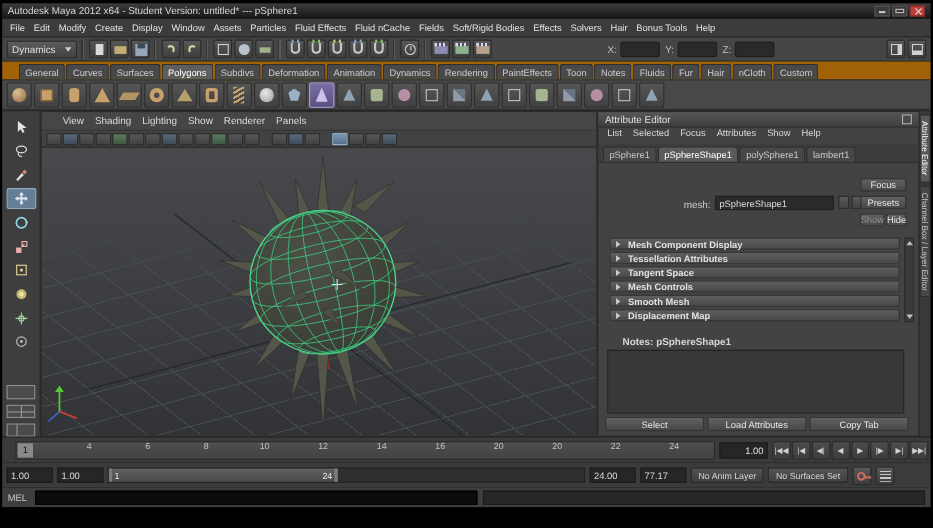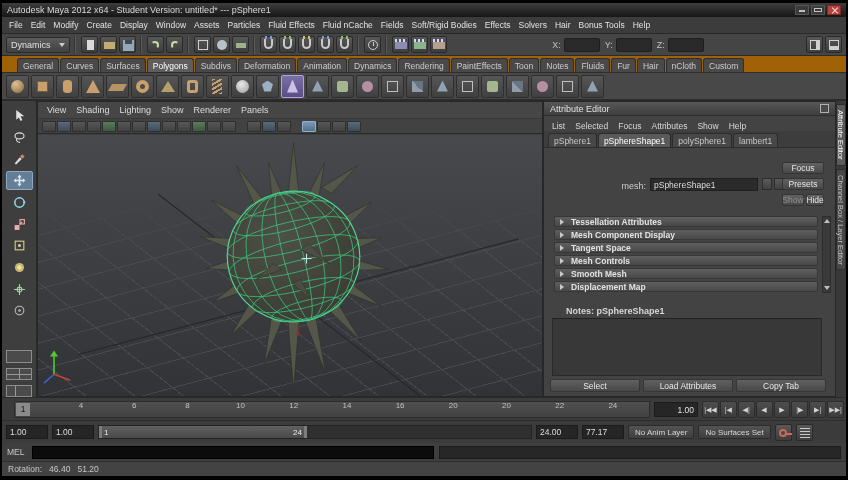--- a/index.html
+++ b/index.html
@@ -87,21 +87,21 @@
   .tool{width:27px;height:22px;display:flex;align-items:center;justify-content:center;border-radius:2px}
   .tool.active{background:#647e96;border:1px solid #8fa8c0}
   .tool-gap{height:26px}
   .laybtn{width:26px;height:14px;border:1px solid #8d8d8d;background:#4b4b4b;position:relative;margin-top:2px}
   .laybtn.four::before{content:"";position:absolute;left:50%;top:0;bottom:0;width:1px;background:#999}
   .laybtn.four::after{content:"";position:absolute;top:50%;left:0;right:0;height:1px;background:#999}
   .laybtn.split::before{content:"";position:absolute;left:35%;top:0;bottom:0;width:1px;background:#999}
 
   
   .viewport{position:absolute;left:37px;top:101px;width:506px;height:296px;background:#3f3f3f;border:1px solid #272727}
-  .vp-menus{height:16px;display:flex;gap:2px;padding:0 5px;align-items:center;background:#464646}
+  .vp-menus{height:16px;display:flex;gap:2px;padding:0 15px;align-items:center;background:#464646}
   .vp-menus>span{padding:0 4px;font-size:9px;color:#dcdcdc}
   .vp-icons{height:16px;background:#424242;border-top:1px solid #383838;border-bottom:1px solid #2a2a2a;display:flex;align-items:center;gap:1px;padding:0 4px}
   .vpi{width:14px;height:11px;background:linear-gradient(#585858,#414141);border:1px solid #2f2f2f;border-radius:1px;flex:0 0 auto}
   .vpi.b{background:linear-gradient(#5a6a7c,#3e4a58)}
   .vpi.g{background:linear-gradient(#5a7c5e,#3e5842)}
   .vpi.sel{background:linear-gradient(#7c98b4,#53708c);border-color:#8fb0cc}
   .vpi-gap{width:9px}
   .scene{position:absolute;left:0;right:0;top:33px;bottom:0;background:linear-gradient(180deg,#47494d,#313337);overflow:hidden}
   .grid{position:absolute;left:0;right:0;top:58px;bottom:0;
     background:
@@ -109,21 +109,21 @@
       repeating-linear-gradient(38deg,transparent 0 29px,#4c5055 29px 30px);
     opacity:.75;
     -webkit-mask-image:linear-gradient(180deg,transparent,#000 28%);
     mask-image:linear-gradient(180deg,transparent,#000 28%)}
   .scene-svg{position:absolute;inset:0;width:100%;height:100%}
 
   
   .ae{position:absolute;left:543px;top:101px;width:293px;height:296px;background:#434343;border:1px solid #272727;font-size:9px}
   .ae-header{height:14px;background:linear-gradient(#575757,#3e3e3e);border-bottom:1px solid #2e2e2e;display:flex;align-items:center;padding:0 6px;color:#e0e0e0}
   .ae-float{margin-left:auto;width:9px;height:9px;border:1px solid #b0b0b0;background:#4a4a4a}
-  .ae-menus{height:15px;display:flex;gap:2px;padding:0 4px;align-items:flex-end}
+  .ae-menus{height:15px;display:flex;gap:2px;padding:0 4px;align-items:flex-start}
   .ae-menus>span{padding:0 4px;color:#d8d8d8;font-size:8.5px}
   .ae-tabs{height:17px;display:flex;gap:1px;padding:0 4px;align-items:flex-end;background:#3d3d3d;border-bottom:1px solid #2c2c2c}
   .ae-tabs>span{padding:2px 5px 1px;font-size:8.5px;color:#c8c8c8;background:#474747;border:1px solid #2c2c2c;border-bottom:none;border-radius:3px 3px 0 0;white-space:nowrap}
   .ae-tabs>span.active{background:#5a5a5a;color:#ffffff}
   .ae-body{position:absolute;left:0;right:0;top:48px;bottom:0}
   .ae-mesh-label{position:absolute;left:56px;top:31px;width:46px;text-align:right;color:#cccccc}
   .ae-mesh-field{position:absolute;left:106px;top:28px;width:108px;height:13px;background:#2b2b2b;border:1px solid #1f1f1f;color:#dcdcdc;display:flex;align-items:center;padding:0 3px;font-size:8.5px}
   .ae-mini{position:absolute;width:10px;height:12px;background:linear-gradient(#5a5a5a,#424242);border:1px solid #2c2c2c}
   .ae-btn{position:absolute;height:12px;background:linear-gradient(#616161,#484848);border:1px solid #343434;border-radius:2px;color:#e4e4e4;font-size:8.5px;display:flex;align-items:center;justify-content:center}
   .ae-btn.dim{color:#8f8f8f}
@@ -580,22 +580,22 @@
       <div class="ae-mesh-field">
         <span>pSphereShape1</span>
       </div>
       <div class="ae-mini" style="left:218px;top:28px"></div>
       <div class="ae-mini" style="left:230px;top:28px"></div>
       <div class="ae-btn" style="left:238px;top:12px;width:42px">Focus</div>
       <div class="ae-btn" style="left:238px;top:28px;width:42px">Presets</div>
       <div class="ae-btn dim" style="left:238px;top:44px;width:22px">Show</div>
       <div class="ae-btn" style="left:262px;top:44px;width:18px">Hide</div>
       <div class="ae-sections">
+          <span>Mesh Component Display</span>
           <span>Tessellation Attributes</span>
-          <span>Mesh Component Display</span>
           <span>Tangent Space</span>
           <span>Mesh Controls</span>
           <span>Smooth Mesh</span>
           <span>Displacement Map</span>
         </div>
       <div class="ae-scroll">
         <span class="sarr up"></span>
         <span class="sarr dn"></span>
       </div>
       <span class="ae-notes-label">Notes: pSphereShape1</span>
@@ -663,17 +663,14 @@
         <i class="prefs"></i>
       </div>
   </div>
 
   <div class="commandline">
     <span class="cl-label">MEL</span>
     <div class="cl-input"></div>
     <div class="cl-result"></div>
   </div>
 
-  <div class="helpline">
-    <span>Rotation:   46.40   51.20</span>
-  </div>
 
 </div>
 
 </body></html>

